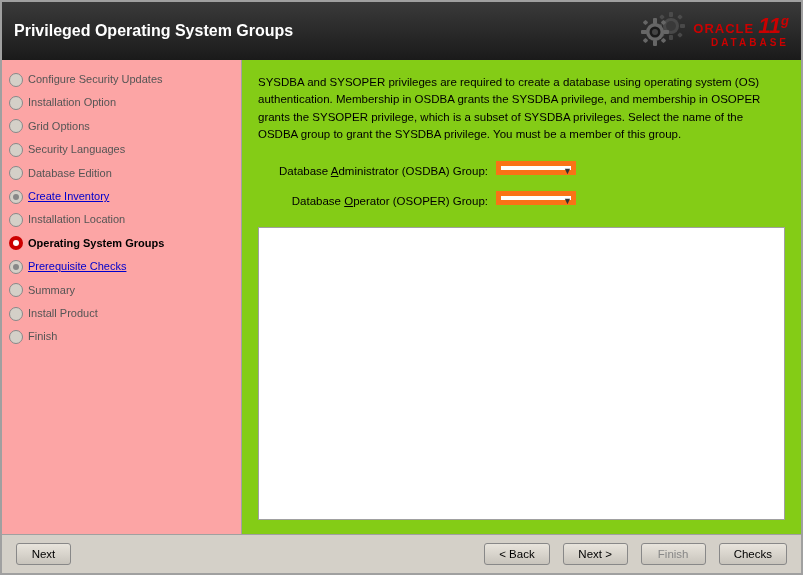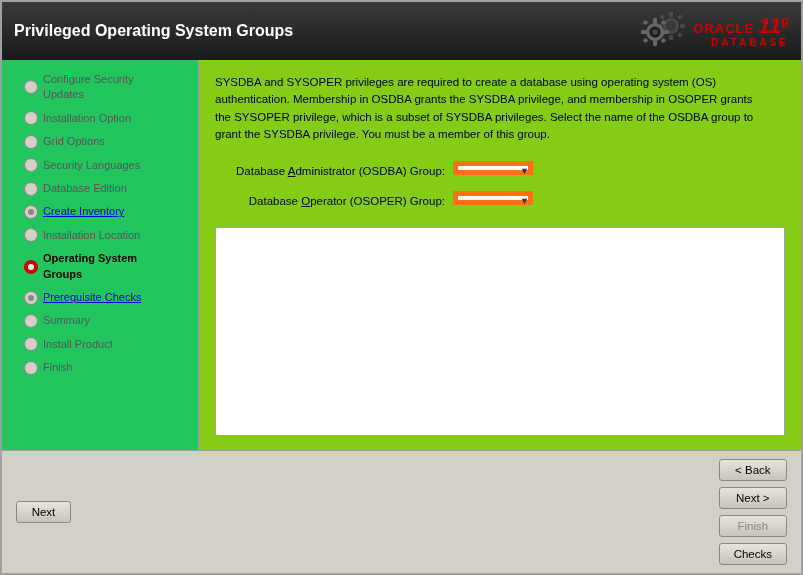--- a/index.html
+++ b/index.html
@@ -79,24 +79,24 @@
 
     
     .main-content {
       display: flex;
       flex: 1;
       overflow: hidden;
     }
 
     
     .sidebar {
-      width: 197px;
-      background: #22c55e;
+      width: 240px;
+      background: #fca5a5;
       border-right: 1px solid #a0a0a0;
-      padding: 8px 16px;
+      padding: 8px 1px;
       overflow-y: auto;
     }
 
     .sidebar-item {
       display: flex;
       align-items: center;
       padding: 4px 8px 4px 6px;
       cursor: default;
       line-height: 1.4;
     }
@@ -246,22 +246,21 @@
       align-items: center;
     }
 
     .footer-left {
       display: flex;
       gap: 6px;
     }
 
     .footer-right {
       display: flex;
-      gap: 6px;
-      flex-direction: column;
+      gap: 13px;
     }
 
     .btn {
       background: linear-gradient(180deg, #e8e4dc 0%, #c8c4bc 100%);
       border: 1px solid #888;
       border-radius: 3px;
       padding: 4px 14px;
       font-size: 11.5px;
       cursor: pointer;
       min-width: 65px;

